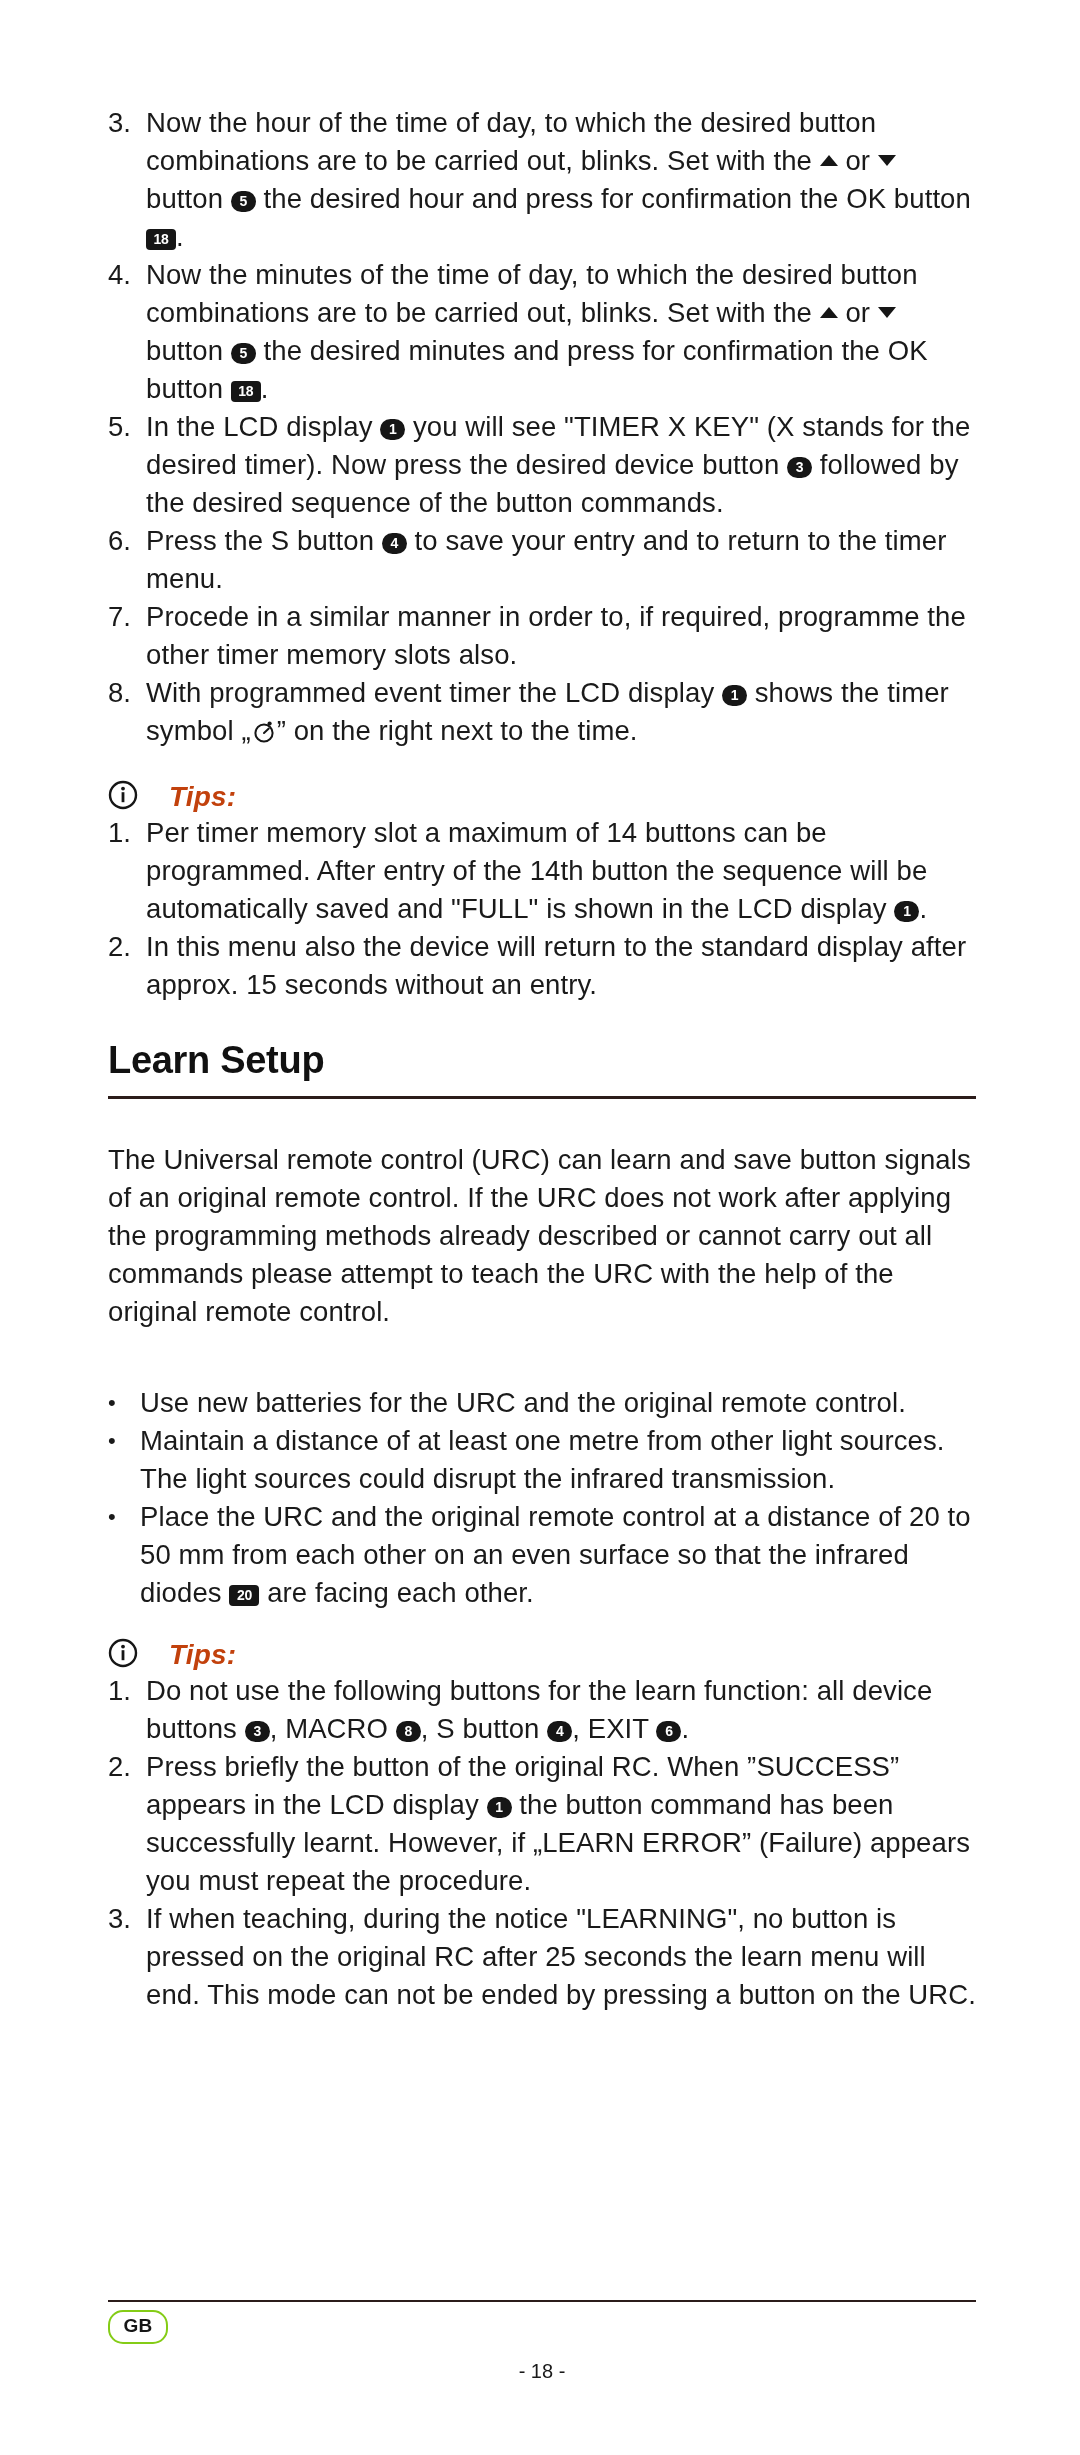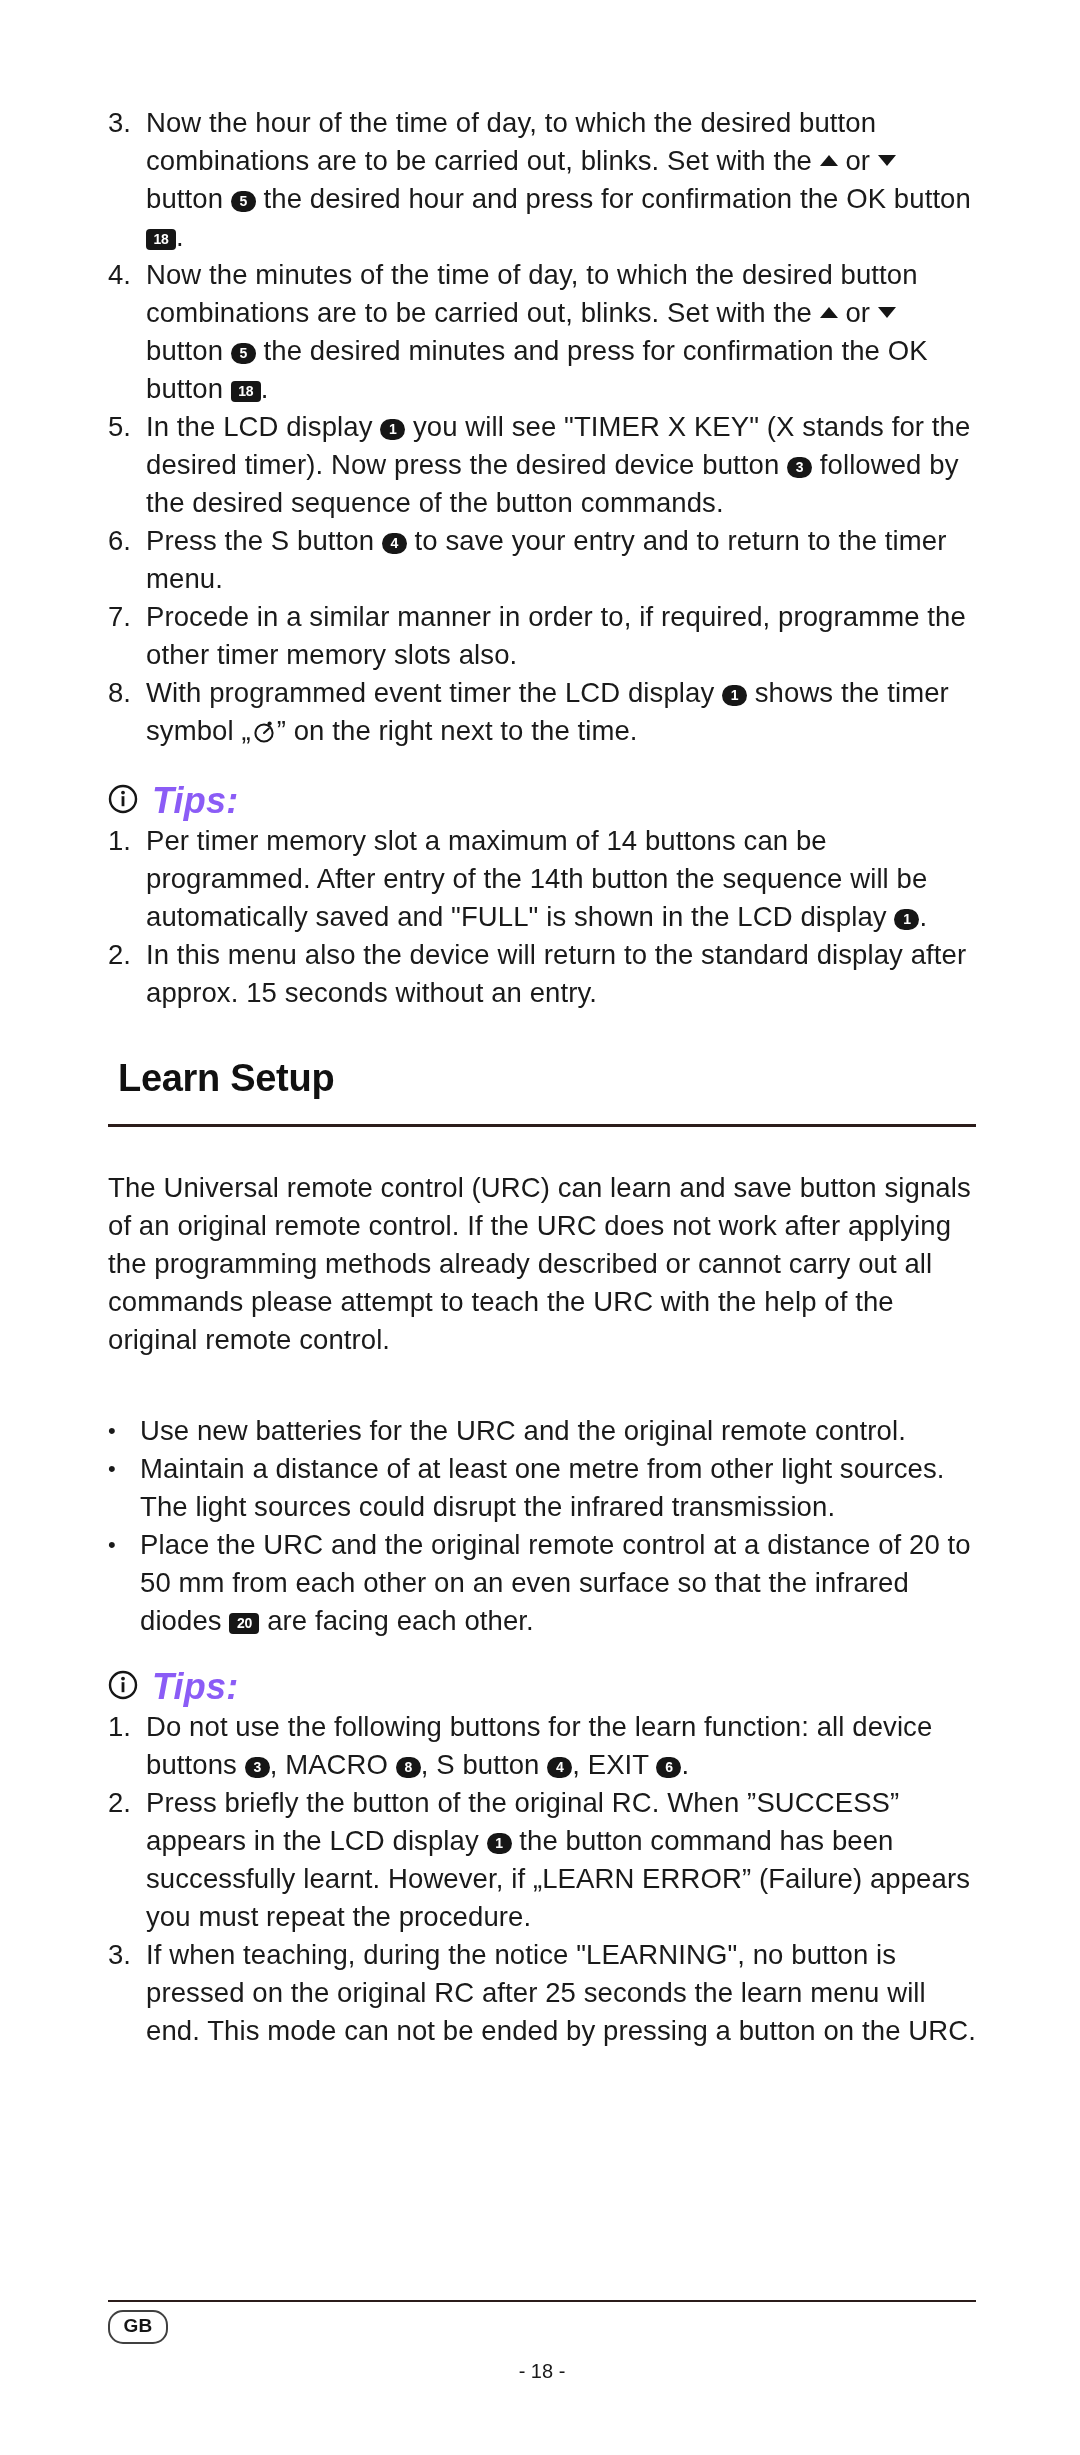--- a/index.html
+++ b/index.html
@@ -111,45 +111,46 @@
     vertical-align: -4px;
   }
 
   
   .section-heading {
     font-size: 38px;
     font-weight: 700;
     line-height: 44px;
     letter-spacing: -0.3px;
     color: #111111;
-    margin: 10px;
+    margin: 0;
   }
   .rule {
     height: 3px;
     background: #2b1c1a;
     width: 100%;
     margin: 0;
   }
 
   
   .tips-head {
     display: flex;
     align-items: center;
     gap: 14px;
   }
   .info-icon {
     flex: 0 0 auto;
     display: inline-block;
   }
   .tips-label {
-    font-size: 36px;
+    font-size: 28px;
     font-weight: 700;
     font-style: italic;
     letter-spacing: 0.2px;
-    color: #8b5cf6;
+    color: #c2410c;
+    margin-left: 17px;
   }
 
   
   .footer {
     position: absolute;
     left: 108px;
     top: 2300px;
     width: 868px;
   }
   .footer-rule {
@@ -160,21 +161,21 @@
   .footer-row {
     position: relative;
     height: 48px;
   }
   .lang-badge {
     position: absolute;
     left: 0;
     top: 8px;
     width: 56px;
     height: 30px;
-    border: 2px solid #404040;
+    border: 2px solid #84cc16;
     border-radius: 15px;
     font-size: 19px;
     font-weight: 700;
     line-height: 28px;
     text-align: center;
     color: #161616;
     letter-spacing: 0.3px;
   }
   .page-number {
     position: absolute;

